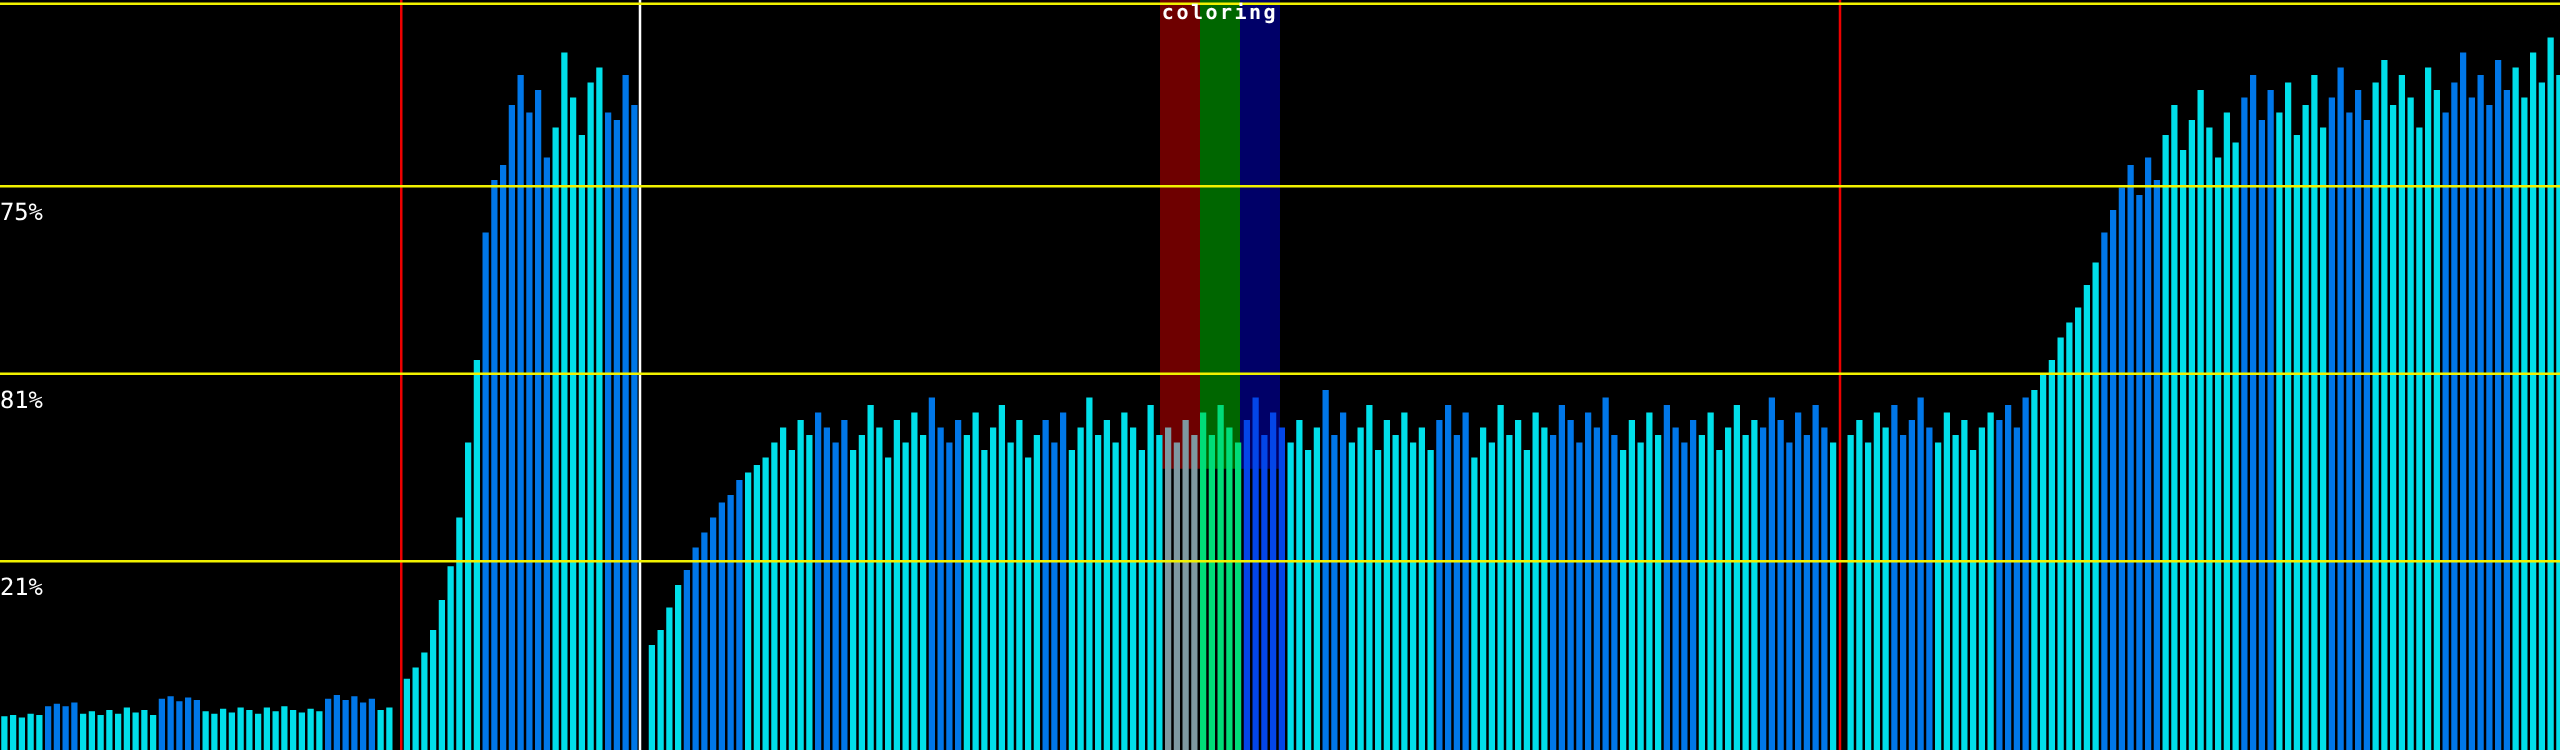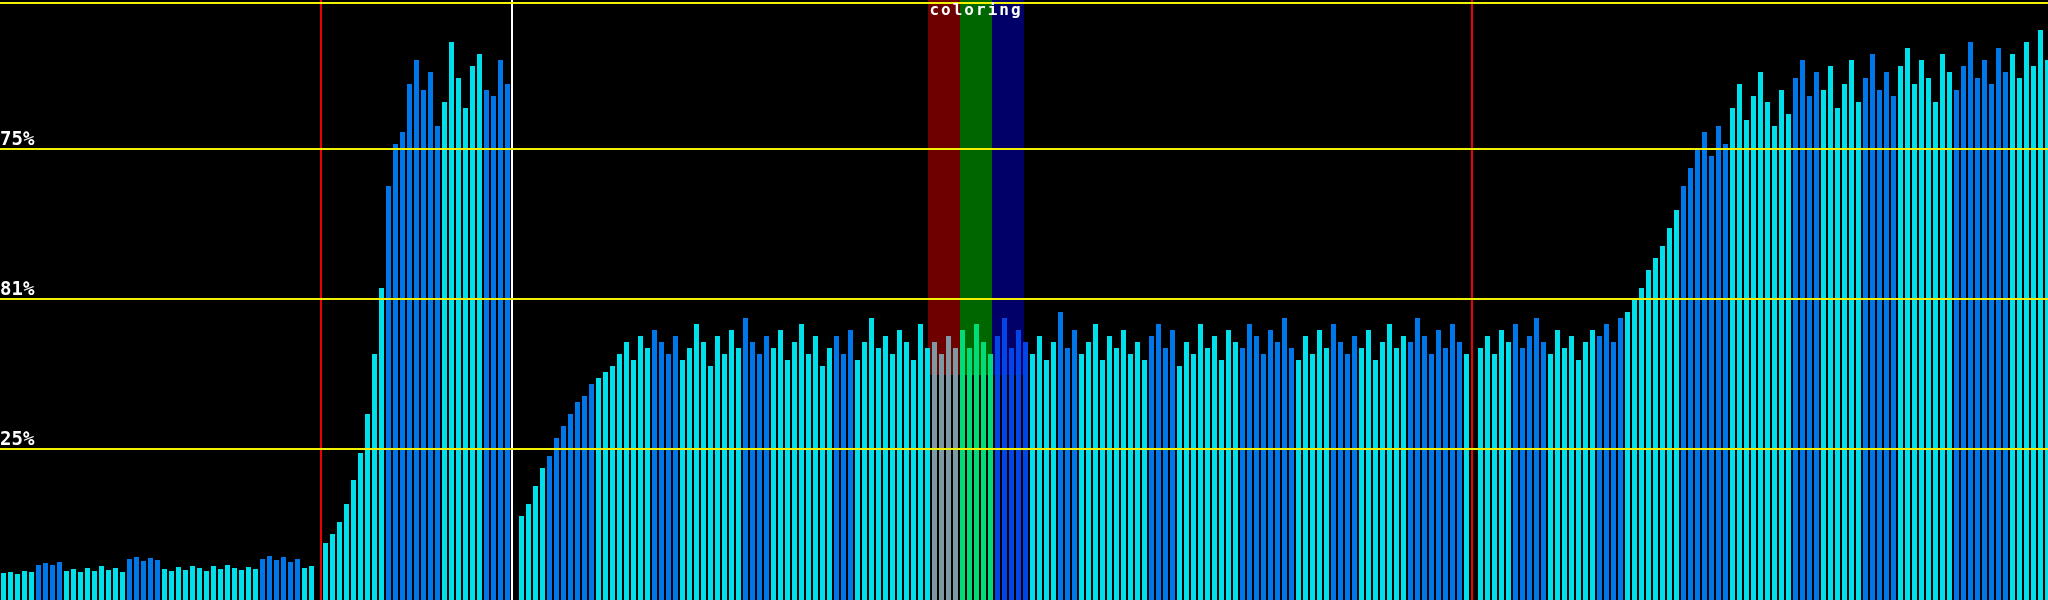--- a/index.html
+++ b/index.html
@@ -2,22 +2,22 @@
 <html><head>
 <meta charset="utf-8">
 <style>
   html,body{margin:0;padding:0;background:#000;}
   #screen{position:relative;width:2048px;height:600px;background:#000;overflow:hidden;
           font-family:"DejaVu Sans Mono","Liberation Mono",monospace;}
   .band{position:absolute;top:0;z-index:1;}
   .bar{position:absolute;bottom:0;width:5px;z-index:2;}
   .vline{position:absolute;top:0;height:600px;width:2px;z-index:3;}
   .gridline{position:absolute;left:0;width:2048px;height:2px;z-index:4;}
-  .axis-label{position:absolute;left:0;z-index:5;color:#fff;font-weight:bold;
-              font-size:19px;line-height:19px;letter-spacing:0px;}
+  .axis-label{position:absolute;left:0;z-index:5;color:#fff;font-weight:normal;
+              font-size:19px;line-height:19px;letter-spacing:0px;margin-top:32px;}
   .coloring-label{position:absolute;top:1px;z-index:5;color:#fff;font-weight:bold;
               font-size:16px;line-height:17px;letter-spacing:2px;text-align:center;width:96px;}
 </style>
 </head>
 <body>
 
 <div id="screen">
   <div id="bands-layer">
       <div class="band" style="left: 928px; width: 32px; height: 375px; background: rgb(110, 0, 0);"></div>
       <div class="band" style="left: 960px; width: 32px; height: 375px; background: rgb(0, 102, 0);"></div>
@@ -321,15 +321,15 @@
       <div class="vline" style="left: 1471px; background: rgb(238, 0, 0);"></div>
     </div>
   <div id="grid-layer">
       <div class="gridline" style="top: 2px; background: rgb(242, 242, 0);"></div>
       <div class="gridline" style="top: 148px; background: rgb(242, 242, 0);"></div>
       <div class="gridline" style="top: 298px; background: rgb(242, 242, 0);"></div>
       <div class="gridline" style="top: 448px; background: rgb(242, 242, 0);"></div>
     </div>
   <span class="axis-label" style="top: 129px;">75%</span>
   <span class="axis-label" style="top: 279px;">81%</span>
-  <span class="axis-label" style="top: 429px;">25%</span>
+  <span class="axis-label" style="top: 429px;">21%</span>
   <span class="coloring-label" style="left: 928px;">coloring</span>
 </div>
 
 </body></html>

